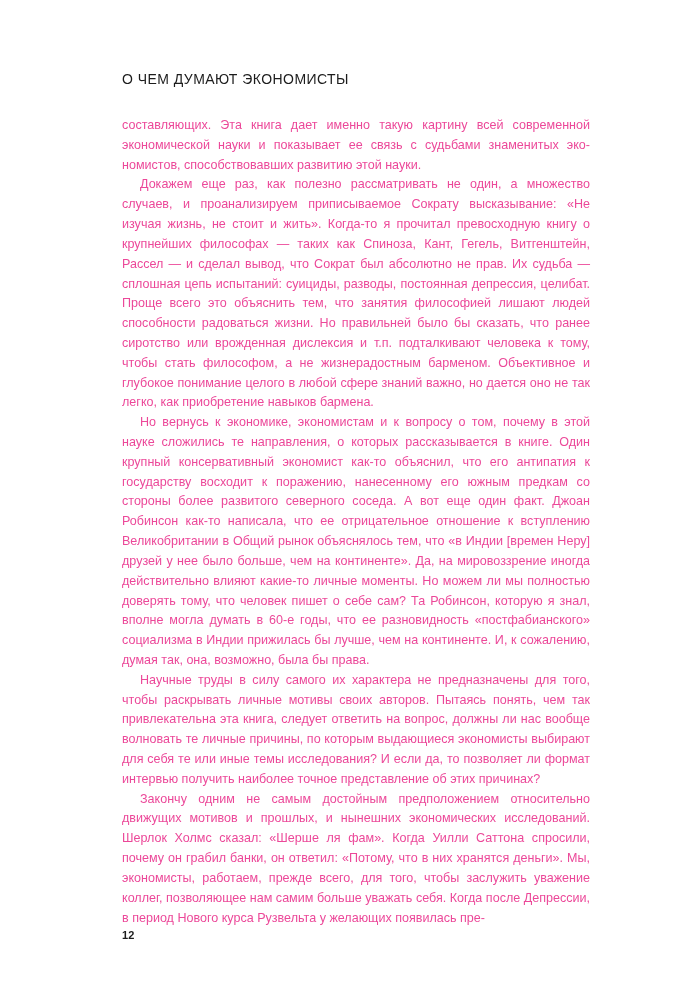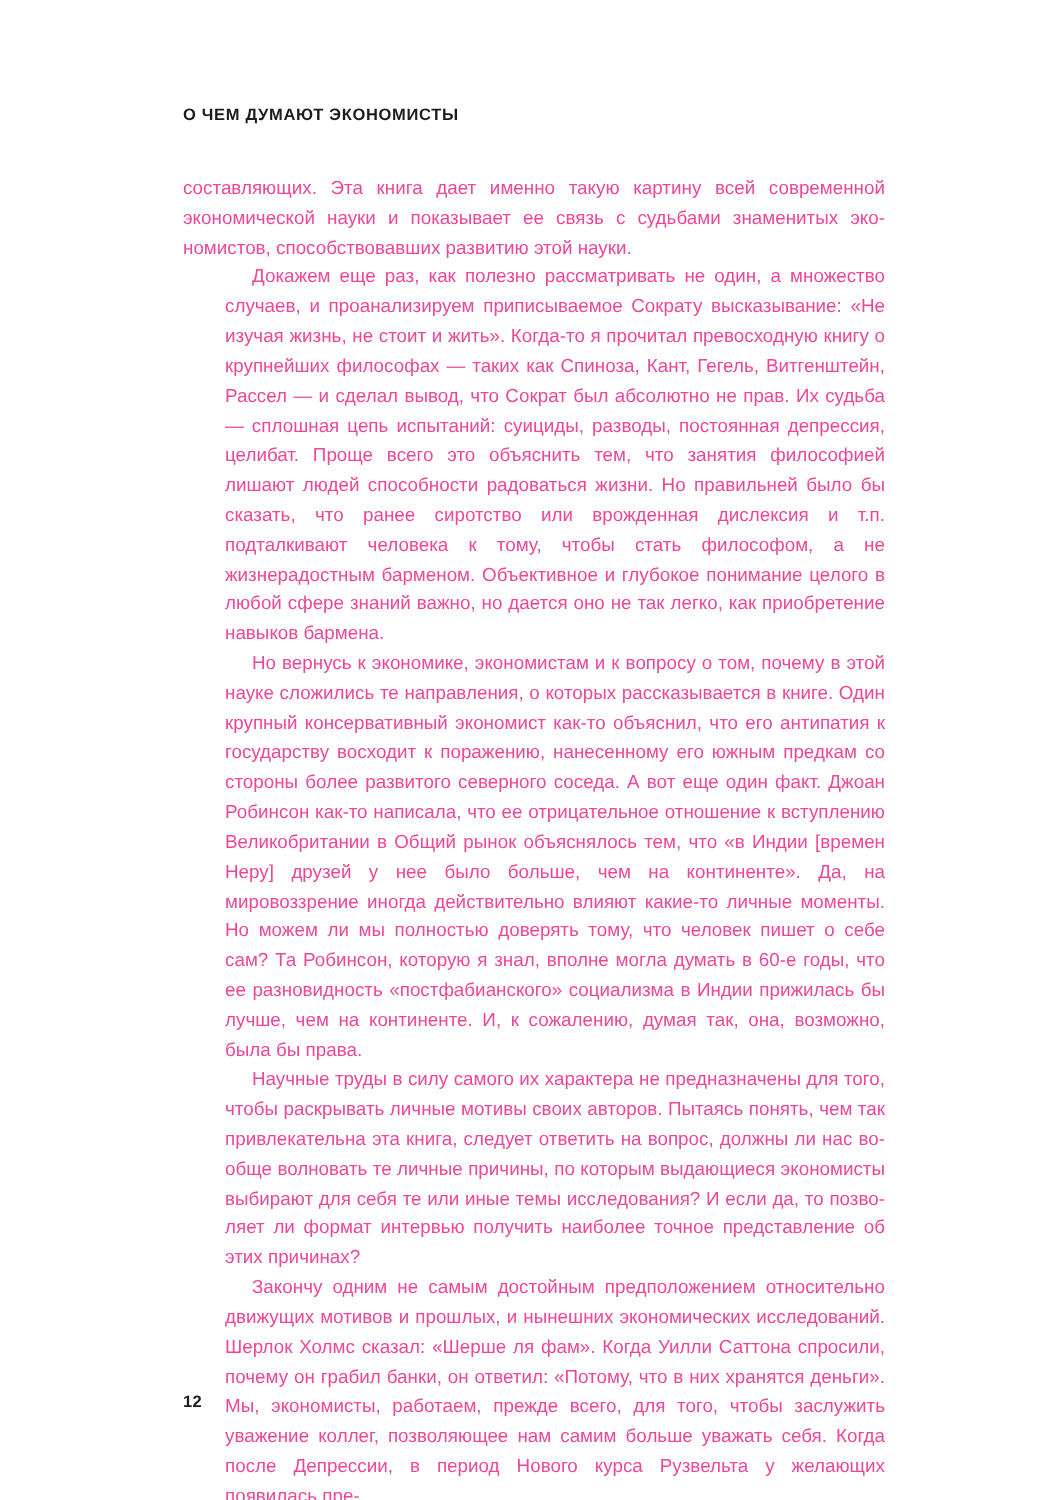--- a/index.html
+++ b/index.html
@@ -21,22 +21,22 @@
     position: absolute;
     inset: 0;
     background: #ffffff;
   }
 
   
   .running-head {
     position: absolute;
     left: 122px;
     top: 71px;
-    font-size: 11px;
-    font-weight: bold;
+    font-size: 14px;
+    font-weight: normal;
     letter-spacing: 0.45px;
     color: #1c1c1c;
     text-transform: uppercase;
     white-space: nowrap;
   }
 
   
   .text-block {
     position: absolute;
     left: 122px;
@@ -52,21 +52,20 @@
 
   .para {
     margin: 0;
     text-indent: 0;
   }
   .para + .para {
     text-indent: 0;
   }
   .para.indent {
     text-indent: 18px;
-    margin-left: 28px;
   }
 
   .ital {
   }
 
   
   .folio {
     position: absolute;
     left: 122px;
     top: 919px;

